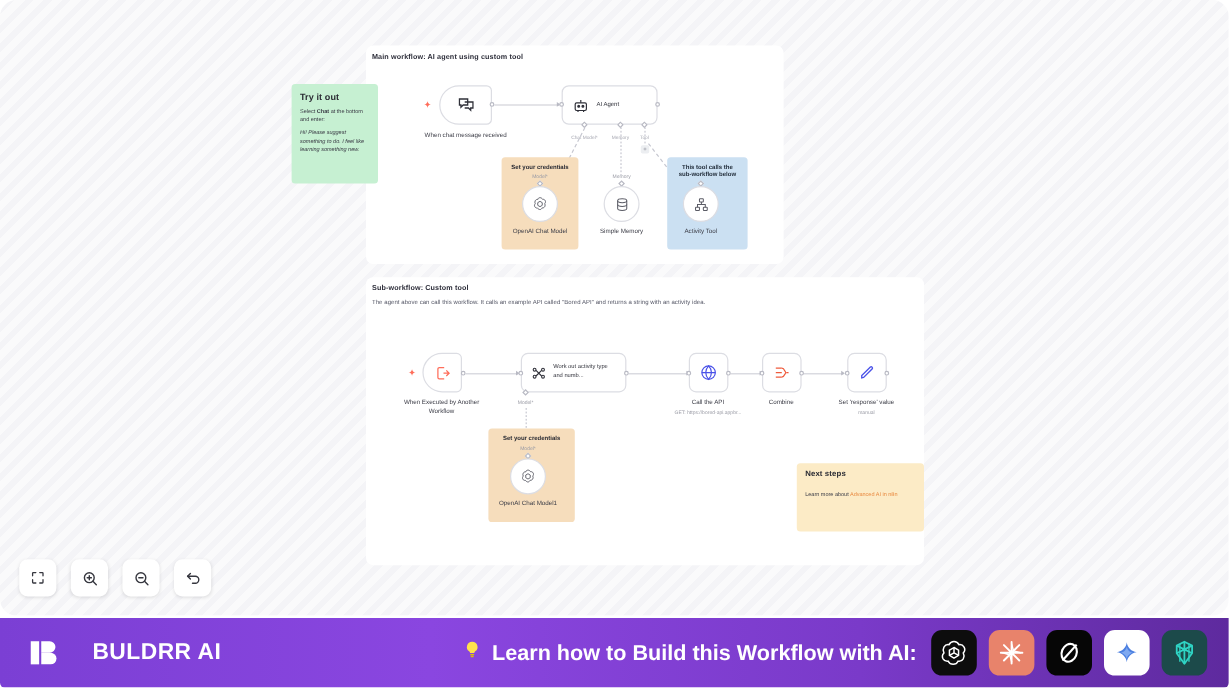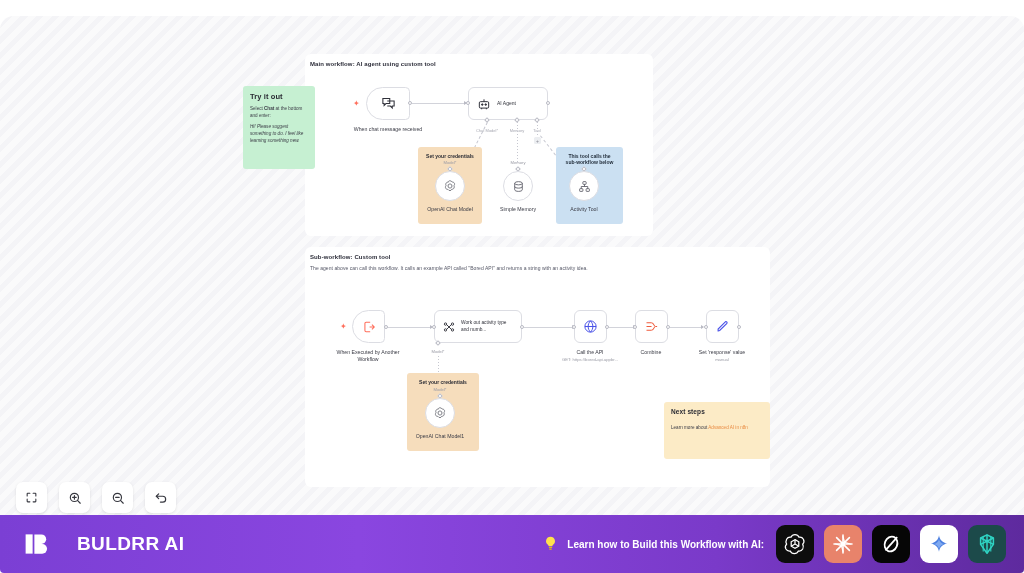--- a/index.html
+++ b/index.html
@@ -11,21 +11,21 @@
   }
 
   
   .app {
     position: relative;
     width: 1024px; height: 573px;
     background: #ffffff;
   }
   .canvas {
     position: absolute;
-    left: 0; top: 16px;
+    left: 0; top: 0;
     width: 1024px; height: 513px;
     border-radius: 14px;
     background-color: #f7f7f9;
     background-image: repeating-linear-gradient(
       -45deg,
       #f4f4f7 0px, #f4f4f7 5px,
       #fafafb 5px, #fafafb 11px
     );
     overflow: hidden;
   }
@@ -244,21 +244,21 @@
     letter-spacing: 0.4px;
   }
   .footer-right {
     margin-left: auto;
     display: flex; align-items: center;
     gap: 12px;
     margin-right: 18px;
   }
   .footer-cta {
     display: flex; align-items: center; gap: 8px;
-    color: #ffffff; font-size: 10px; font-weight: bold;
+    color: #ffffff; font-size: 18px; font-weight: bold;
   }
   .logos { display: flex; gap: 10px; align-items: center; }
   .logo-tile {
     width: 38px; height: 38px;
     border-radius: 9px;
     display: flex; align-items: center; justify-content: center;
   }
   .logo-openai   { background: #0d0d0d; }
   .logo-claude   { background: #e8836b; }
   .logo-grok     { background: #060606; }

